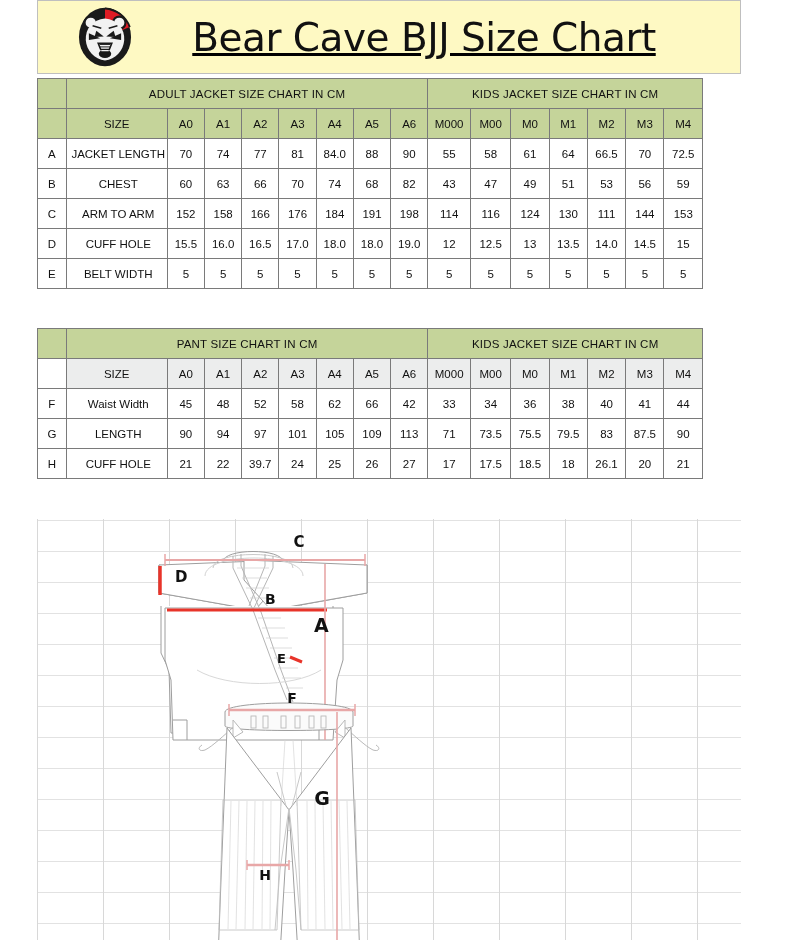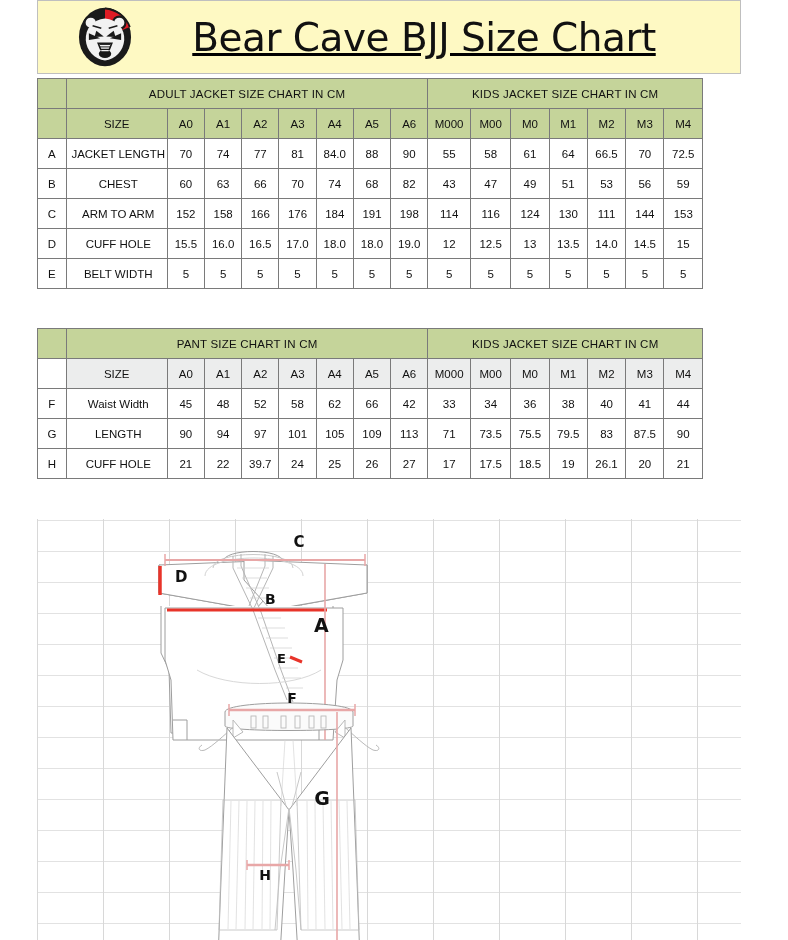--- a/index.html
+++ b/index.html
@@ -326,21 +326,21 @@
           <td>21</td>
           <td>22</td>
           <td>39.7</td>
           <td>24</td>
           <td>25</td>
           <td>26</td>
           <td>27</td>
           <td>17</td>
           <td>17.5</td>
           <td>18.5</td>
-          <td>19</td>
+          <td>18</td>
           <td>26.1</td>
           <td>20</td>
           <td>21</td>
         </tr>
       </tbody>
     </table>
   </div>
 
   <div class="diagram">
     <svg width="704" height="420" viewBox="0 0 704 420">

